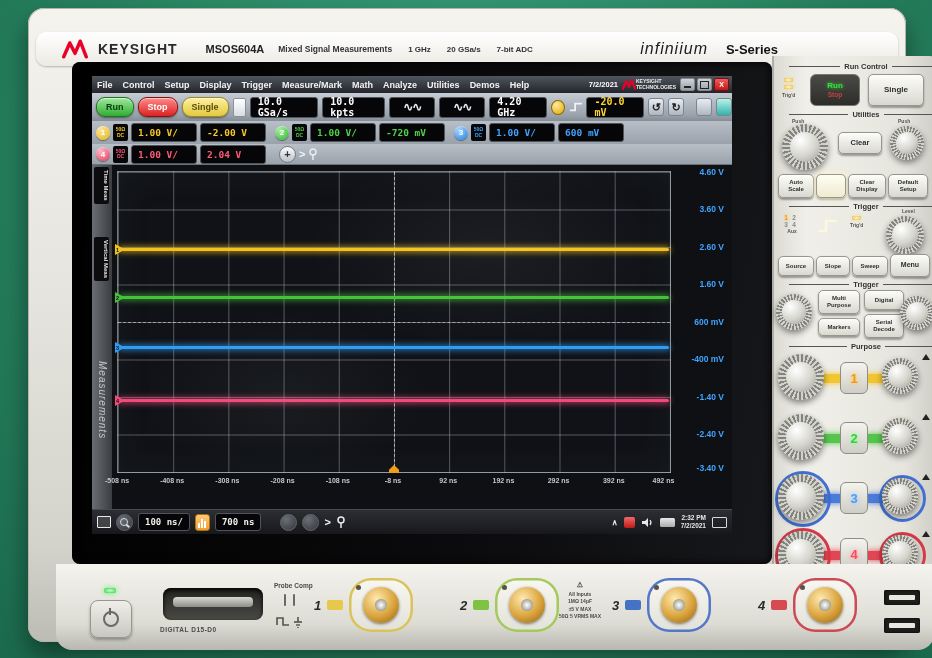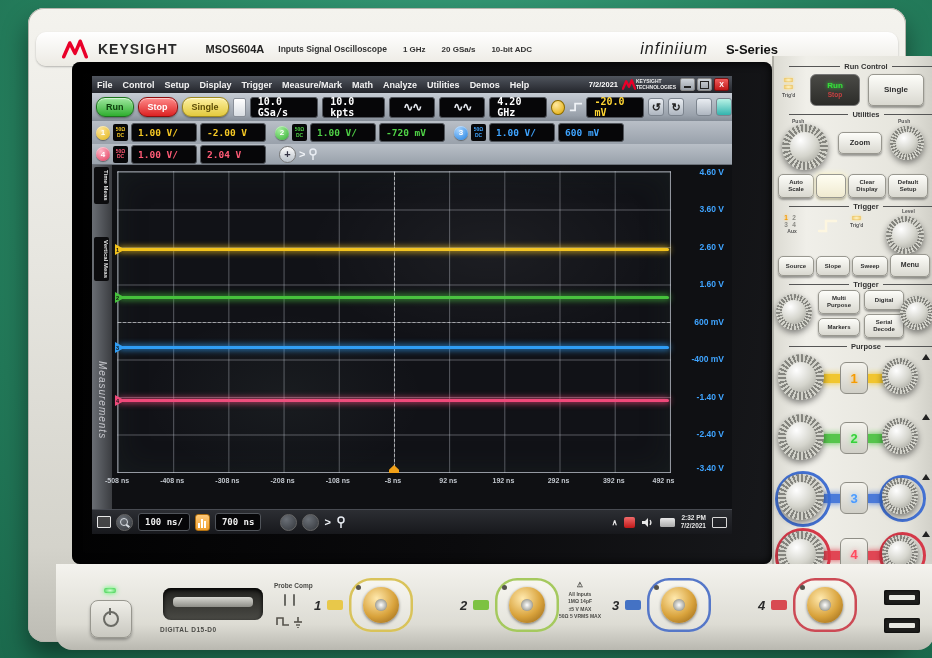--- a/index.html
+++ b/index.html
@@ -209,24 +209,24 @@
 <body>
 
 <div class="scope">
 
   <div class="topstrip">
     <svg class="sparksvg" width="26" height="20" viewBox="0 0 30 22" style="margin-left:26px;">
       <polyline points="2,20 9,4 15,16 21,2 28,20" fill="none" stroke="#e90029" stroke-width="4" stroke-linejoin="round" stroke-linecap="round"></polyline>
     </svg>
     <span class="brand">KEYSIGHT</span>
     <span class="model">MSOS604A</span>
-    <span class="mdesc">Inputs Signal Oscilloscope</span>
+    <span class="mdesc">Mixed Signal Measurements</span>
     <span class="mspec">1 GHz</span>
     <span class="mspec">20 GSa/s</span>
-    <span class="mspec">10-bit ADC</span>
+    <span class="mspec">7-bit ADC</span>
     <span class="infiniium">infiniium</span>
     <span class="sseries">S-Series</span>
   </div>
 
   <div class="bezel"></div>
   <div class="screen">
 
     <div class="menubar">
       <span class="mitem">File</span>
       <span class="mitem">Control</span>
@@ -413,21 +413,21 @@
     </div>
     <div class="runbtn" style="left:36px;top:18px;width:48px;height:30px;">
       <span class="runtxt">Run</span>
       <span class="stoptxt">Stop</span>
     </div>
     <div class="pbtn" style="left:94px;top:18px;width:54px;height:30px;font-size:8px;">Single</div>
 
     <div class="sechead" style="top:54px;">Utilities</div>
     <span class="tinylab" style="left:18px;top:62px;">Push</span>
     <div class="knob" style="left:8px;top:68px;width:46px;height:46px;"></div>
-    <div class="pbtn" style="left:64px;top:76px;width:42px;height:20px;font-size:7.5px;">Zoom</div>
+    <div class="pbtn" style="left:64px;top:76px;width:42px;height:20px;font-size:7.5px;">Clear</div>
     <span class="tinylab" style="left:124px;top:62px;">Push</span>
     <div class="knob" style="left:116px;top:70px;width:34px;height:34px;"></div>
     <div class="pbtn" style="left:4px;top:118px;width:34px;height:22px;">Auto
 Scale</div>
     <div class="pbtn" style="left:42px;top:118px;width:28px;height:22px;background:linear-gradient(#fffef2,#f0ead0);box-shadow:0 0 6px #fff6c0,0 1.5px 2px rgba(0,0,0,.35);"></div>
     <div class="pbtn" style="left:74px;top:118px;width:36px;height:22px;">Clear
 Display</div>
     <div class="pbtn" style="left:114px;top:118px;width:38px;height:22px;">Default
 Setup</div>
 

